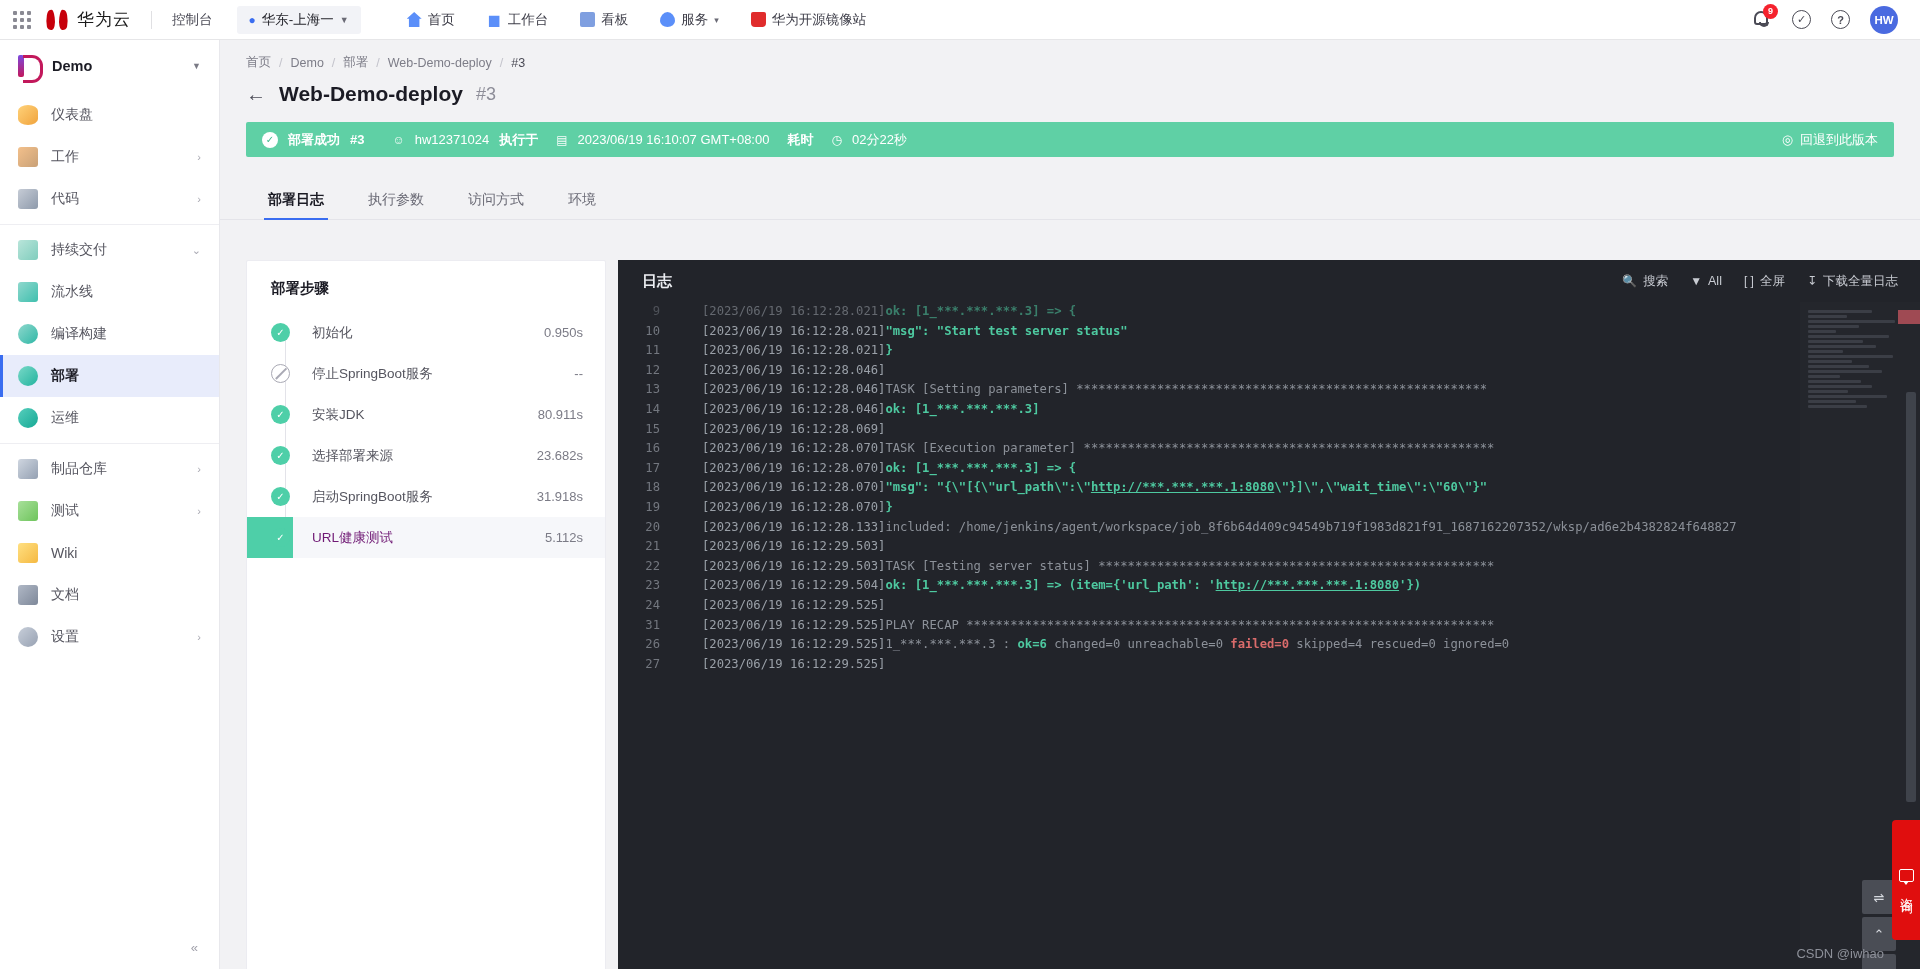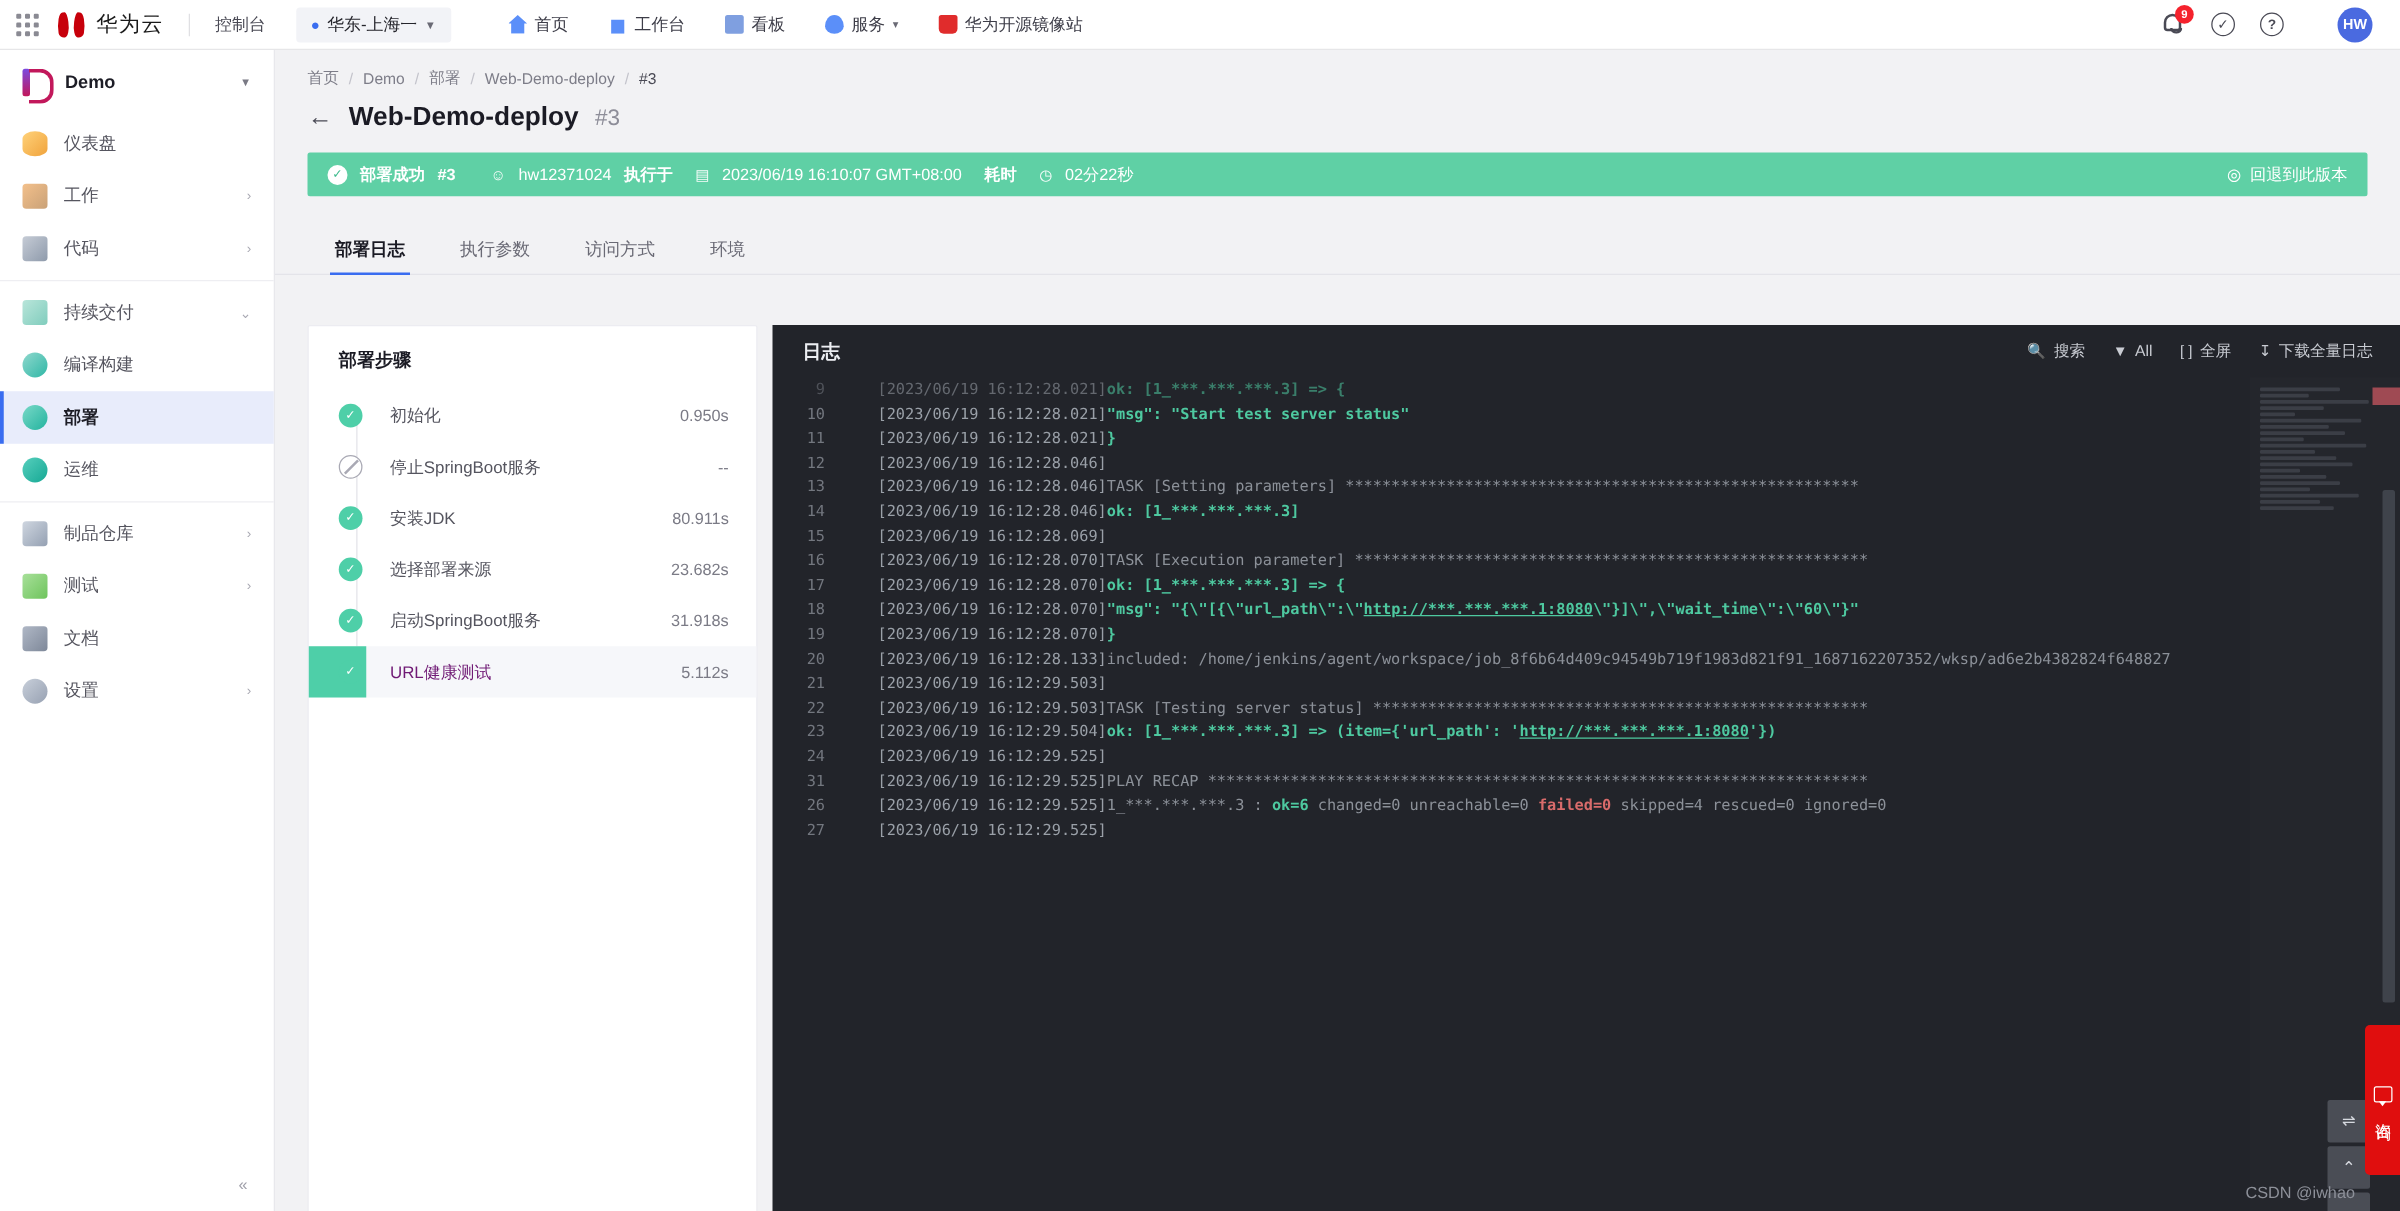--- a/index.html
+++ b/index.html
@@ -49,21 +49,21 @@
   .bell { width:14px; height:14px; border:2px solid #4a4a55; border-radius:7px 7px 3px 3px; position:relative; margin:2px auto 0; }
   .bell::after{ content:""; position:absolute; left:3px; bottom:-4px; width:6px; height:3px; border:2px solid #4a4a55; border-top:none; border-radius:0 0 5px 5px;}
   .badge {
     position:absolute; top:-5px; right:-6px; min-width:15px; height:15px; background:#f5222d; color:#fff;
     border-radius:8px; font-size:9px; line-height:15px; text-align:center; padding:0 3px; font-weight:bold;
   }
   .circ-ic { width:19px; height:19px; border:1.7px solid #4a4a55; border-radius:50%; position:relative; }
   .circ-ic span { position:absolute; inset:0; display:flex; align-items:center; justify-content:center; font-size:11px; color:#4a4a55; font-weight:bold; }
   .avatar {
     width:28px; height:28px; border-radius:50%; background:#4a6ae0; color:#fff;
-    font-size:11.5px; font-weight:bold; display:flex; align-items:center; justify-content:center;margin-left:23px;
+    font-size:11.5px; font-weight:bold; display:flex; align-items:center; justify-content:center;
   }
 
   
   .sidebar {
     position:absolute; top:40px; left:0; width:220px; height:929px;
     background:#fff; border-right:1px solid #e8e8ec; z-index:40;
   }
   .proj-head { display:flex; align-items:center; height:52px; padding:0 18px; gap:12px; cursor:pointer; }
   .proj-logo { width:22px; height:22px; position:relative; }
   .proj-logo::before{content:"";position:absolute;left:0;top:0;width:6px;height:22px;background:linear-gradient(#7b4ae0,#c2185b);border-radius:2px;}
@@ -289,20 +289,24 @@
       <span class="nlabel">代码</span>
       <span class="chev">›</span>
     </div>
     <div class="sep"></div>
     <div class="navrow">
       <span class="nic cd"></span>
       <span class="nlabel">持续交付</span>
       <span class="chev">⌄</span>
     </div>
     <div class="navrow">
+      <span class="nic pipe"></span>
+      <span class="nlabel">流水线</span>
+    </div>
+    <div class="navrow">
       <span class="nic build"></span>
       <span class="nlabel">编译构建</span>
     </div>
     <div class="navrow active">
       <span class="nic deploy"></span>
       <span class="nlabel">部署</span>
     </div>
     <div class="navrow">
       <span class="nic ops"></span>
       <span class="nlabel">运维</span>
@@ -310,20 +314,24 @@
     <div class="sep"></div>
     <div class="navrow">
       <span class="nic repo"></span>
       <span class="nlabel">制品仓库</span>
       <span class="chev">›</span>
     </div>
     <div class="navrow">
       <span class="nic test"></span>
       <span class="nlabel">测试</span>
       <span class="chev">›</span>
+    </div>
+    <div class="navrow">
+      <span class="nic wiki"></span>
+      <span class="nlabel">Wiki</span>
     </div>
     <div class="navrow">
       <span class="nic doc"></span>
       <span class="nlabel">文档</span>
     </div>
     <div class="navrow">
       <span class="nic set"></span>
       <span class="nlabel">设置</span>
       <span class="chev">›</span>
     </div>

